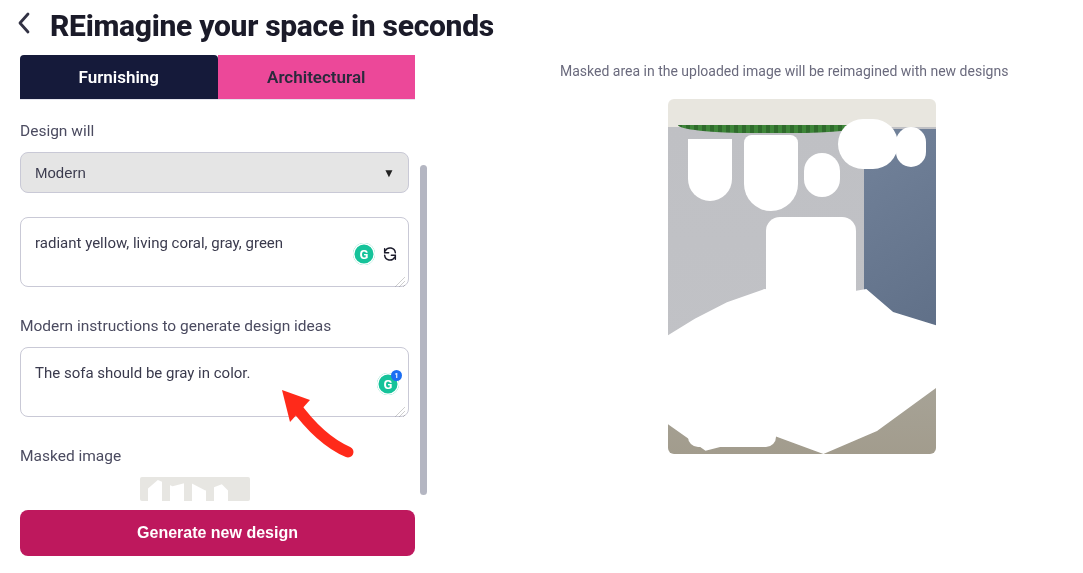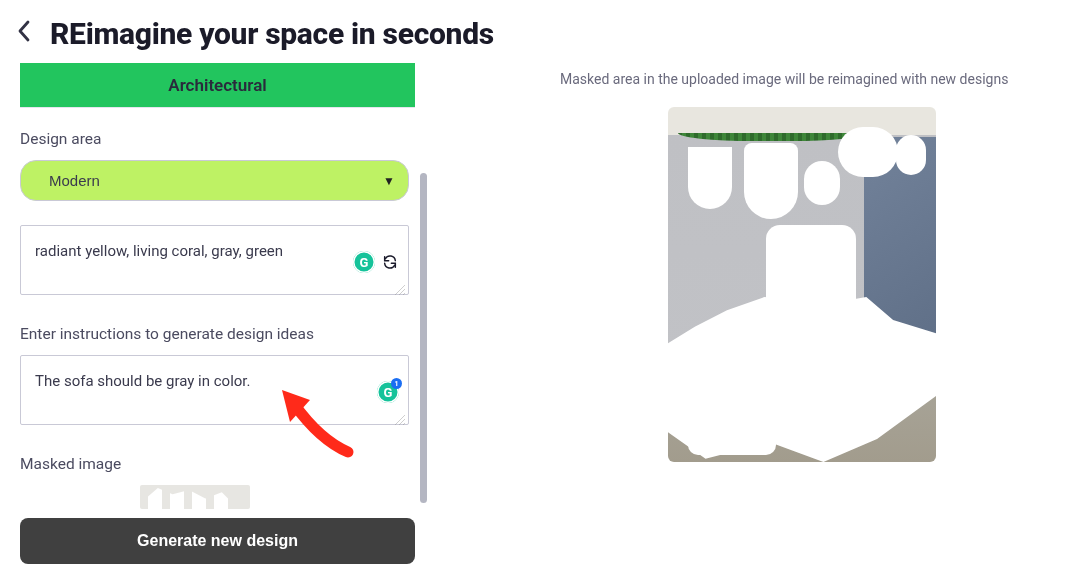--- a/index.html
+++ b/index.html
@@ -8,21 +8,21 @@
     background: #fff;
     color: #1e1e2d;
     width: 1083px;
     height: 573px;
     overflow: hidden;
     position: relative;
   }
   .header {
     display: flex;
     align-items: center;
-    padding: 16px 20px 12px 16px;
+    padding: 8px 20px 12px 16px;
   }
   .back-btn {
     font-size: 26px;
     color: #323244;
     cursor: pointer;
     margin-right: 18px;
   }
   .page-title {
     font-size: 30px;
     font-weight: 800;
@@ -49,21 +49,21 @@
     font-size: 17px;
     font-weight: 600;
     cursor: pointer;
   }
   .tab.active {
     background: #151a3a;
     color: #fff;
     border-radius: 4px 4px 0 0;
   }
   .tab.inactive {
-    background: #22c55e;
+    background: #ec4899;
     color: #2a2a3c;
   }
   .form-area {
     padding: 18px 0 0 0;
     height: 400px;
     position: relative;
   }
   .scroll-region {
     padding-right: 6px;
   }
@@ -81,26 +81,26 @@
     color: #4b4b60;
     margin-bottom: 12px;
     margin-top: 4px;
   }
   .select-wrap {
     position: relative;
     margin-bottom: 24px;
   }
   .select {
     width: 100%;
-    padding: 11px 28px;
+    padding: 11px 14px;
     border: 1px solid #c9c9d6;
-    border-radius: 16px;
+    border-radius: 8px;
     font-size: 15px;
     color: #3a3a4d;
-    background: #bef264;
+    background: #e5e5e5;
     appearance: none;
     cursor: pointer;
   }
   .select-caret {
     position: absolute;
     right: 14px;
     top: 50%;
     transform: translateY(-50%);
     pointer-events: none;
     font-size: 12px;
@@ -108,21 +108,21 @@
   }
   .textarea-wrap {
     position: relative;
     margin-bottom: 26px;
   }
   .textarea {
     width: 100%;
     min-height: 56px;
     padding: 16px 14px;
     border: 1px solid #c9c9d6;
-    border-radius: 2px;
+    border-radius: 8px;
     font-size: 15px;
     color: #3a3a4d;
     resize: none;
     font-family: inherit;
   }
   .textarea.tall { min-height: 62px; }
   .input-badges {
     position: absolute;
     right: 10px;
     top: 50%;
@@ -193,21 +193,21 @@
     content:"";
     position:absolute;
     inset:3px 20px 0 8px;
     background: repeating-linear-gradient(90deg,#fff 0 14px,#e7e6e2 14px 22px);
     clip-path: polygon(0 40%, 12% 0, 30% 30%, 50% 10%, 70% 50%, 90% 20%, 100% 60%, 100% 100%, 0 100%);
   }
   .generate-btn {
     margin-top: 10px;
     width: 100%;
     padding: 14px 0;
-    background: #404040;
+    background: #be185d;
     color: #fff;
     border: none;
     border-radius: 8px;
     font-size: 16px;
     font-weight: 600;
     cursor: pointer;
   }
   .right-panel {
     flex: 1;
     padding-left: 145px;
@@ -261,28 +261,29 @@
         <path d="M12 3 L4 12 L12 21" stroke="#323244" stroke-width="2.8" fill="none" stroke-linecap="round" stroke-linejoin="round"></path>
       </svg>
   </span>
   <h1 class="page-title">REimagine your space in seconds</h1>
 </div>
 
 <div class="layout">
   <div class="left-panel">
 
     <div class="tabs">
+      <div class="tab active">Furnishing</div>
       <div class="tab inactive">Architectural</div>
     </div>
 
     <div class="form-area">
       <div class="scrollbar"></div>
       <div class="scroll-region">
 
-        <div class="field-label">Design area</div>
+        <div class="field-label">Design will</div>
         <div class="select-wrap">
           <select class="select">
             <option>Modern</option>
           </select>
           <span class="select-caret">▼</span>
         </div>
 
         <div class="textarea-wrap">
           <textarea class="textarea tall" style="">radiant yellow, living coral, gray, green</textarea>
           <span class="input-badges">
@@ -292,21 +293,21 @@
                   <path d="M4 4v6h6M20 20v-6h-6" stroke="#1a1a2a" stroke-width="2.2" fill="none" stroke-linecap="round"></path>
                   <path d="M20 10a8 8 0 0 0-14.9-3M4 14a8 8 0 0 0 14.9 3" stroke="#1a1a2a" stroke-width="2.2" fill="none" stroke-linecap="round"></path>
                 </svg>
             </span>
           </span>
           <svg class="resize-handle" viewBox="0 0 10 10">
               <path d="M0 10L10 0M4 10L10 4M8 10L10 8" stroke="#888" stroke-width="1"></path>
             </svg>
         </div>
 
-        <div class="field-label">Enter instructions to generate design ideas</div>
+        <div class="field-label">Modern instructions to generate design ideas</div>
         <div class="textarea-wrap">
           <textarea class="textarea" style="">The sofa should be gray in color.</textarea>
           <span class="input-badges">
             <span class="grammarly-icon">G<span class="ring"></span>
               <span class="grammarly-notif">1</span>
             </span>
           </span>
           <svg class="resize-handle" viewBox="0 0 10 10">
               <path d="M0 10L10 0M4 10L10 4M8 10L10 8" stroke="#888" stroke-width="1"></path>
             </svg>

